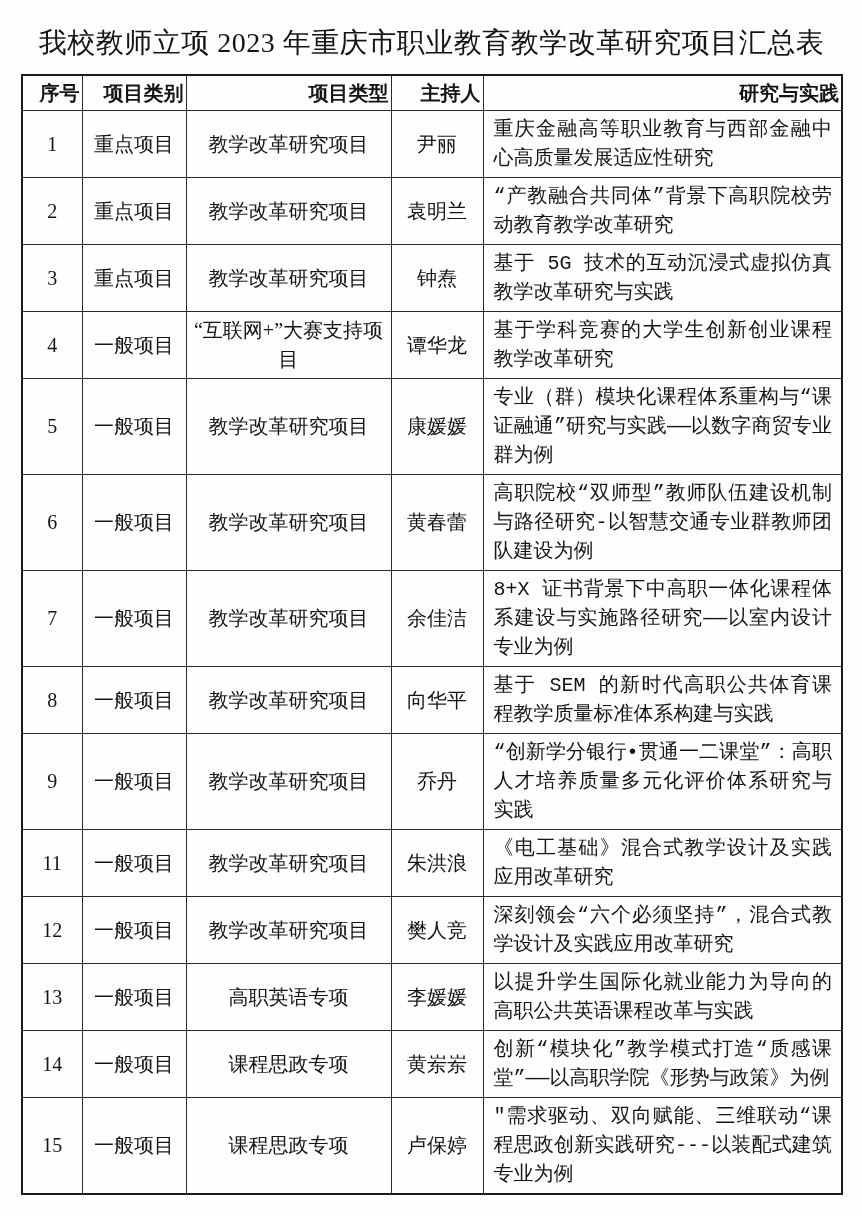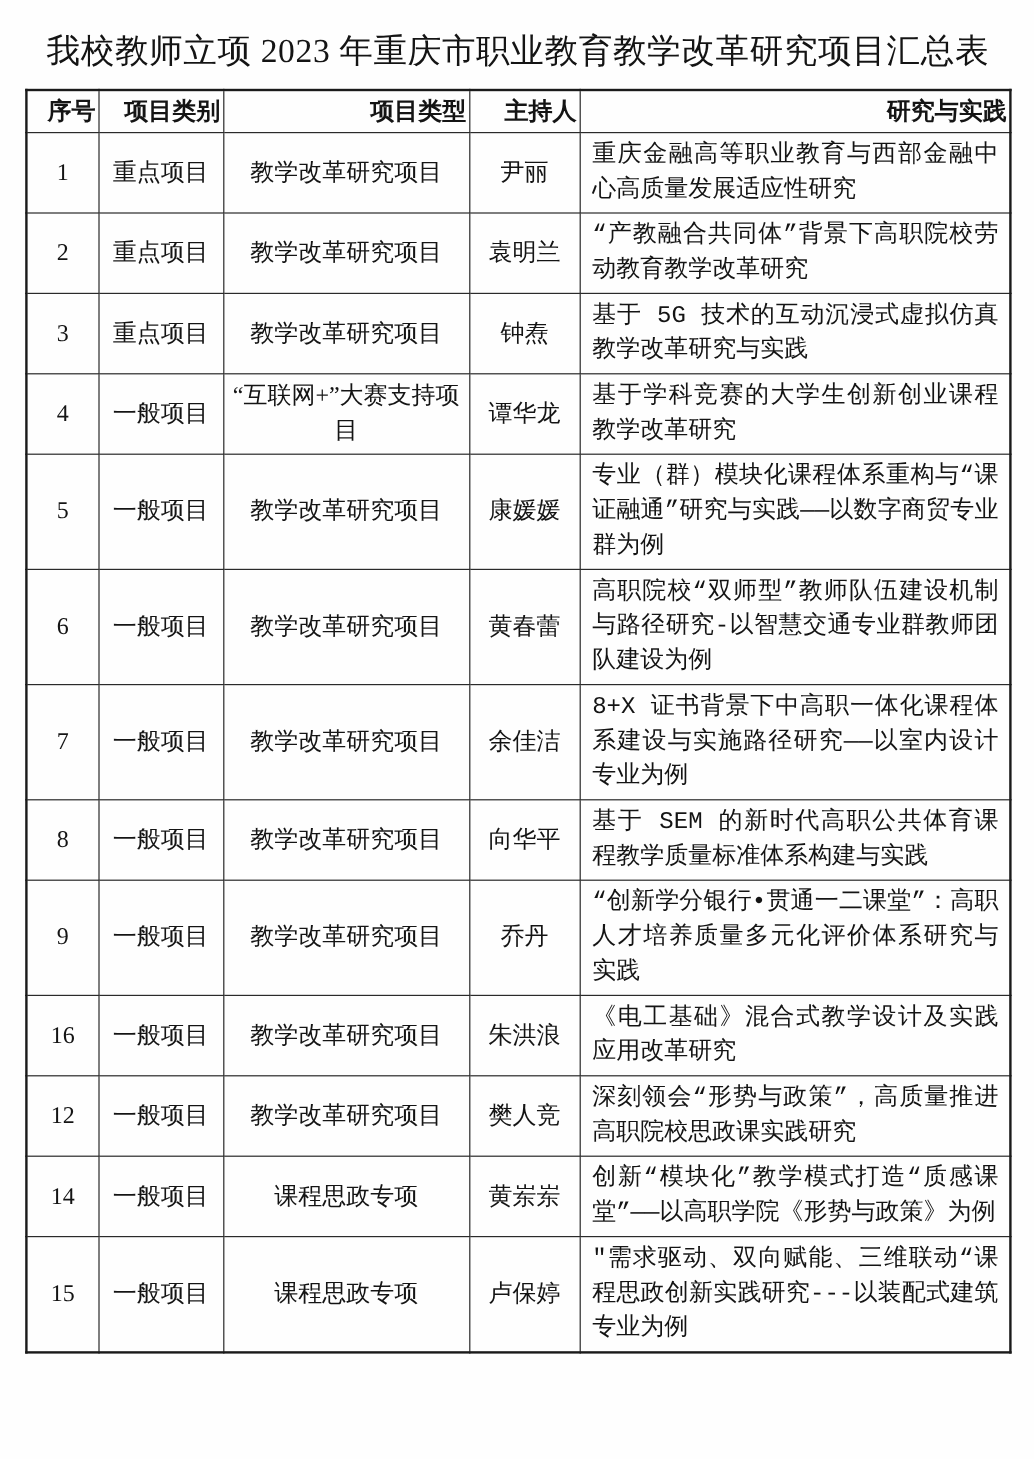--- a/index.html
+++ b/index.html
@@ -151,35 +151,42 @@
   <tr>
     <td class="c-no">9</td>
     <td class="c-cat">一般项目</td>
     <td class="c-type">教学改革研究项目</td>
     <td class="c-host">乔丹</td>
     <td class="c-name">“创新学分银行•贯通一二课堂”：高职人才培养质量多元化评价体系研究与实践</td>
   </tr>
 
 
   <tr>
-    <td class="c-no">16</td>
+    <td class="c-no">11</td>
     <td class="c-cat">一般项目</td>
     <td class="c-type">教学改革研究项目</td>
     <td class="c-host">朱洪浪</td>
     <td class="c-name">《电工基础》混合式教学设计及实践应用改革研究</td>
   </tr>
 
   <tr>
     <td class="c-no">12</td>
     <td class="c-cat">一般项目</td>
     <td class="c-type">教学改革研究项目</td>
     <td class="c-host">樊人竞</td>
-    <td class="c-name">深刻领会“形势与政策”，高质量推进高职院校思政课实践研究</td>
-  </tr>
-
+    <td class="c-name">深刻领会“六个必须坚持”，混合式教学设计及实践应用改革研究</td>
+  </tr>
+
+  <tr>
+    <td class="c-no">13</td>
+    <td class="c-cat">一般项目</td>
+    <td class="c-type">高职英语专项</td>
+    <td class="c-host">李媛媛</td>
+    <td class="c-name">以提升学生国际化就业能力为导向的高职公共英语课程改革与实践</td>
+  </tr>
 
   <tr>
     <td class="c-no">14</td>
     <td class="c-cat">一般项目</td>
     <td class="c-type">课程思政专项</td>
     <td class="c-host">黄岽岽</td>
     <td class="c-name">创新“模块化”教学模式打造“质感课堂”——以高职学院《形势与政策》为例</td>
   </tr>
 
   <tr>

